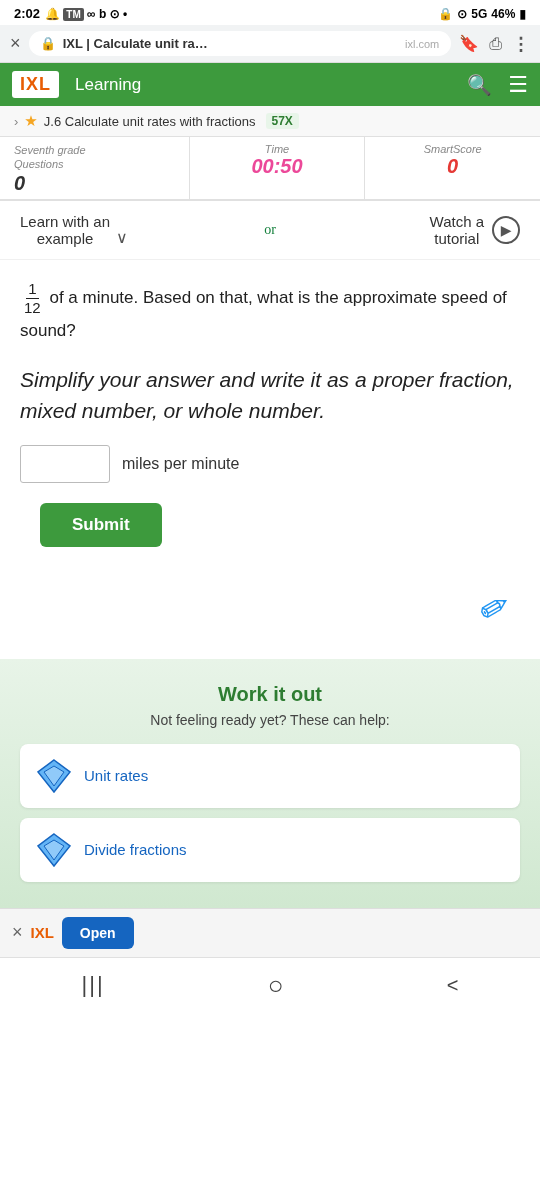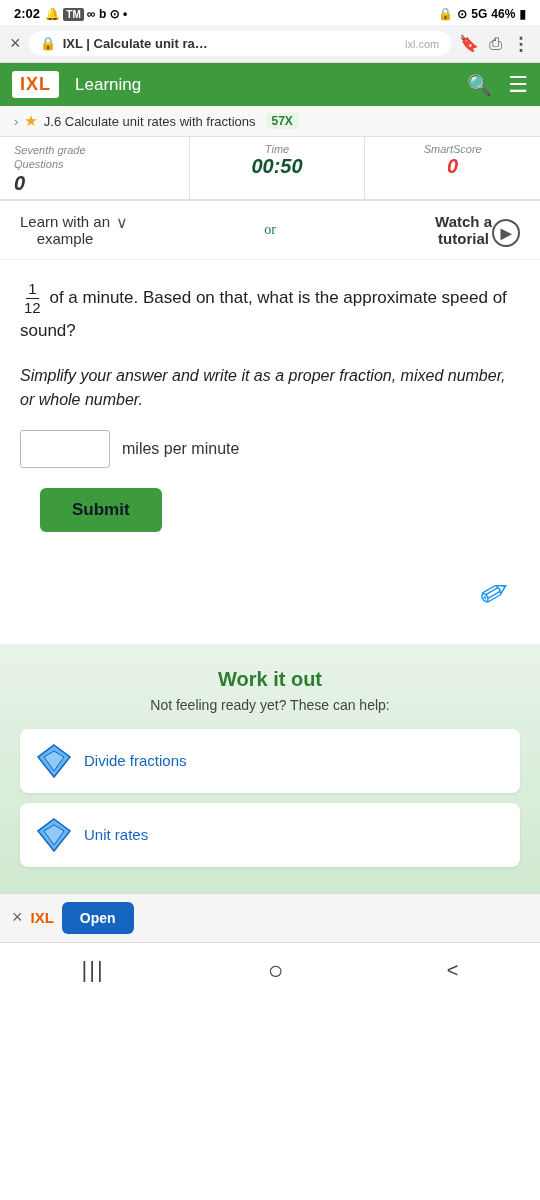--- a/index.html
+++ b/index.html
@@ -126,52 +126,53 @@
     .stat-label {
       font-size: 11px;
       color: #888;
       display: block;
     }
     .stat-value {
       font-size: 20px;
       font-weight: 600;
       color: #333;
     }
-    .stat-value.blue { color: #14532d; }
+    .stat-value.blue { color: #ec4899; }
     .stat-value.red { color: #e53935; }
     .stat-cell-left { text-align: left; padding-left: 14px; }
 
     
     .learn-watch-row {
       display: flex;
       align-items: center;
       padding: 12px 20px;
       gap: 0;
       background: #fff;
       border-bottom: 1px solid #f0f0f0;
     }
     .learn-example-btn {
       display: flex;
-      align-items: flex-start;
+      align-items: flex-end;
       gap: 6px;
       color: #333;
       font-size: 15px;
       font-weight: 500;
       text-align: center;
       cursor: pointer;
       flex: 1;
     }
     .learn-example-btn .chevron-down { font-size: 16px; color: #555; }
     .or-text { color: #15803d; font-size: 14px; margin: 0 16px; font-family: Liberation Serif, serif; }
     .watch-tutorial-btn {
       display: flex;
-      align-items: flex-end;
+      align-items: center;
+      gap: 8px;
       color: #333;
       font-size: 15px;
-      font-weight: 700;
+      font-weight: 400;
       cursor: pointer;
       flex: 1;
       justify-content: flex-end;
     }
     .play-circle {
       width: 28px; height: 28px;
       border-radius: 50%;
       border: 2px solid #555;
       display: flex; align-items: center; justify-content: center;
       font-size: 14px;
@@ -192,21 +193,21 @@
       vertical-align: middle;
       margin: 0 2px;
       font-size: 15px;
       line-height: 1.2;
     }
     .fraction-inline .num { border-bottom: 1.5px solid #222; padding: 0 2px; }
     .fraction-inline .den { padding: 0 2px; }
 
     .instruction-text {
       padding: 10px 20px 0;
-      font-size: 16px;
+      font-size: 21px;
       color: #222;
       font-style: italic;
       line-height: 1.5;
     }
 
     
     .answer-row {
       display: flex;
       align-items: center;
       padding: 18px 20px 10px;
@@ -223,21 +224,21 @@
     }
     .answer-label {
       font-size: 16px;
       color: #333;
     }
 
     
     .submit-btn {
       margin: 10px 20px 20px;
       background: #3d9a3d;
-      color: #0f172a;
+      color: #ffffff;
       border: none;
       border-radius: 6px;
       padding: 12px 32px;
       font-size: 17px;
       font-weight: 600;
       cursor: pointer;
       display: inline-block;
     }
 
     
@@ -460,31 +461,31 @@
   <div class="work-it-out-title">Work it out</div>
   <div class="work-it-out-subtitle">Not feeling ready yet? These can help:</div>
 
   <div class="resource-card">
     <div class="diamond-icon">
       <svg viewBox="0 0 36 36" fill="none" xmlns="http://www.w3.org/2000/svg">
         <polygon points="18,2 34,14 18,34 2,14" fill="#64b5f6" stroke="#1565c0" stroke-width="1.5"></polygon>
         <polygon points="18,8 28,14 18,28 8,14" fill="#90caf9" stroke="#1565c0" stroke-width="1"></polygon>
       </svg>
     </div>
-    <span class="resource-label">Divide fractions</span>
+    <span class="resource-label">Unit rates</span>
   </div>
 
   <div class="resource-card">
     <div class="diamond-icon">
       <svg viewBox="0 0 36 36" fill="none" xmlns="http://www.w3.org/2000/svg">
         <polygon points="18,2 34,14 18,34 2,14" fill="#64b5f6" stroke="#1565c0" stroke-width="1.5"></polygon>
         <polygon points="18,8 28,14 18,28 8,14" fill="#90caf9" stroke="#1565c0" stroke-width="1"></polygon>
       </svg>
     </div>
-    <span class="resource-label">Unit rates</span>
+    <span class="resource-label">Divide fractions</span>
   </div>
 </div>
 
 <div class="app-banner">
   <span class="close-x">×</span>
   <span class="app-logo">
     <span style="color:#e85d04;">I</span><span>XL</span>
   </span>
   <button class="open-btn">Open</button>
 </div>

